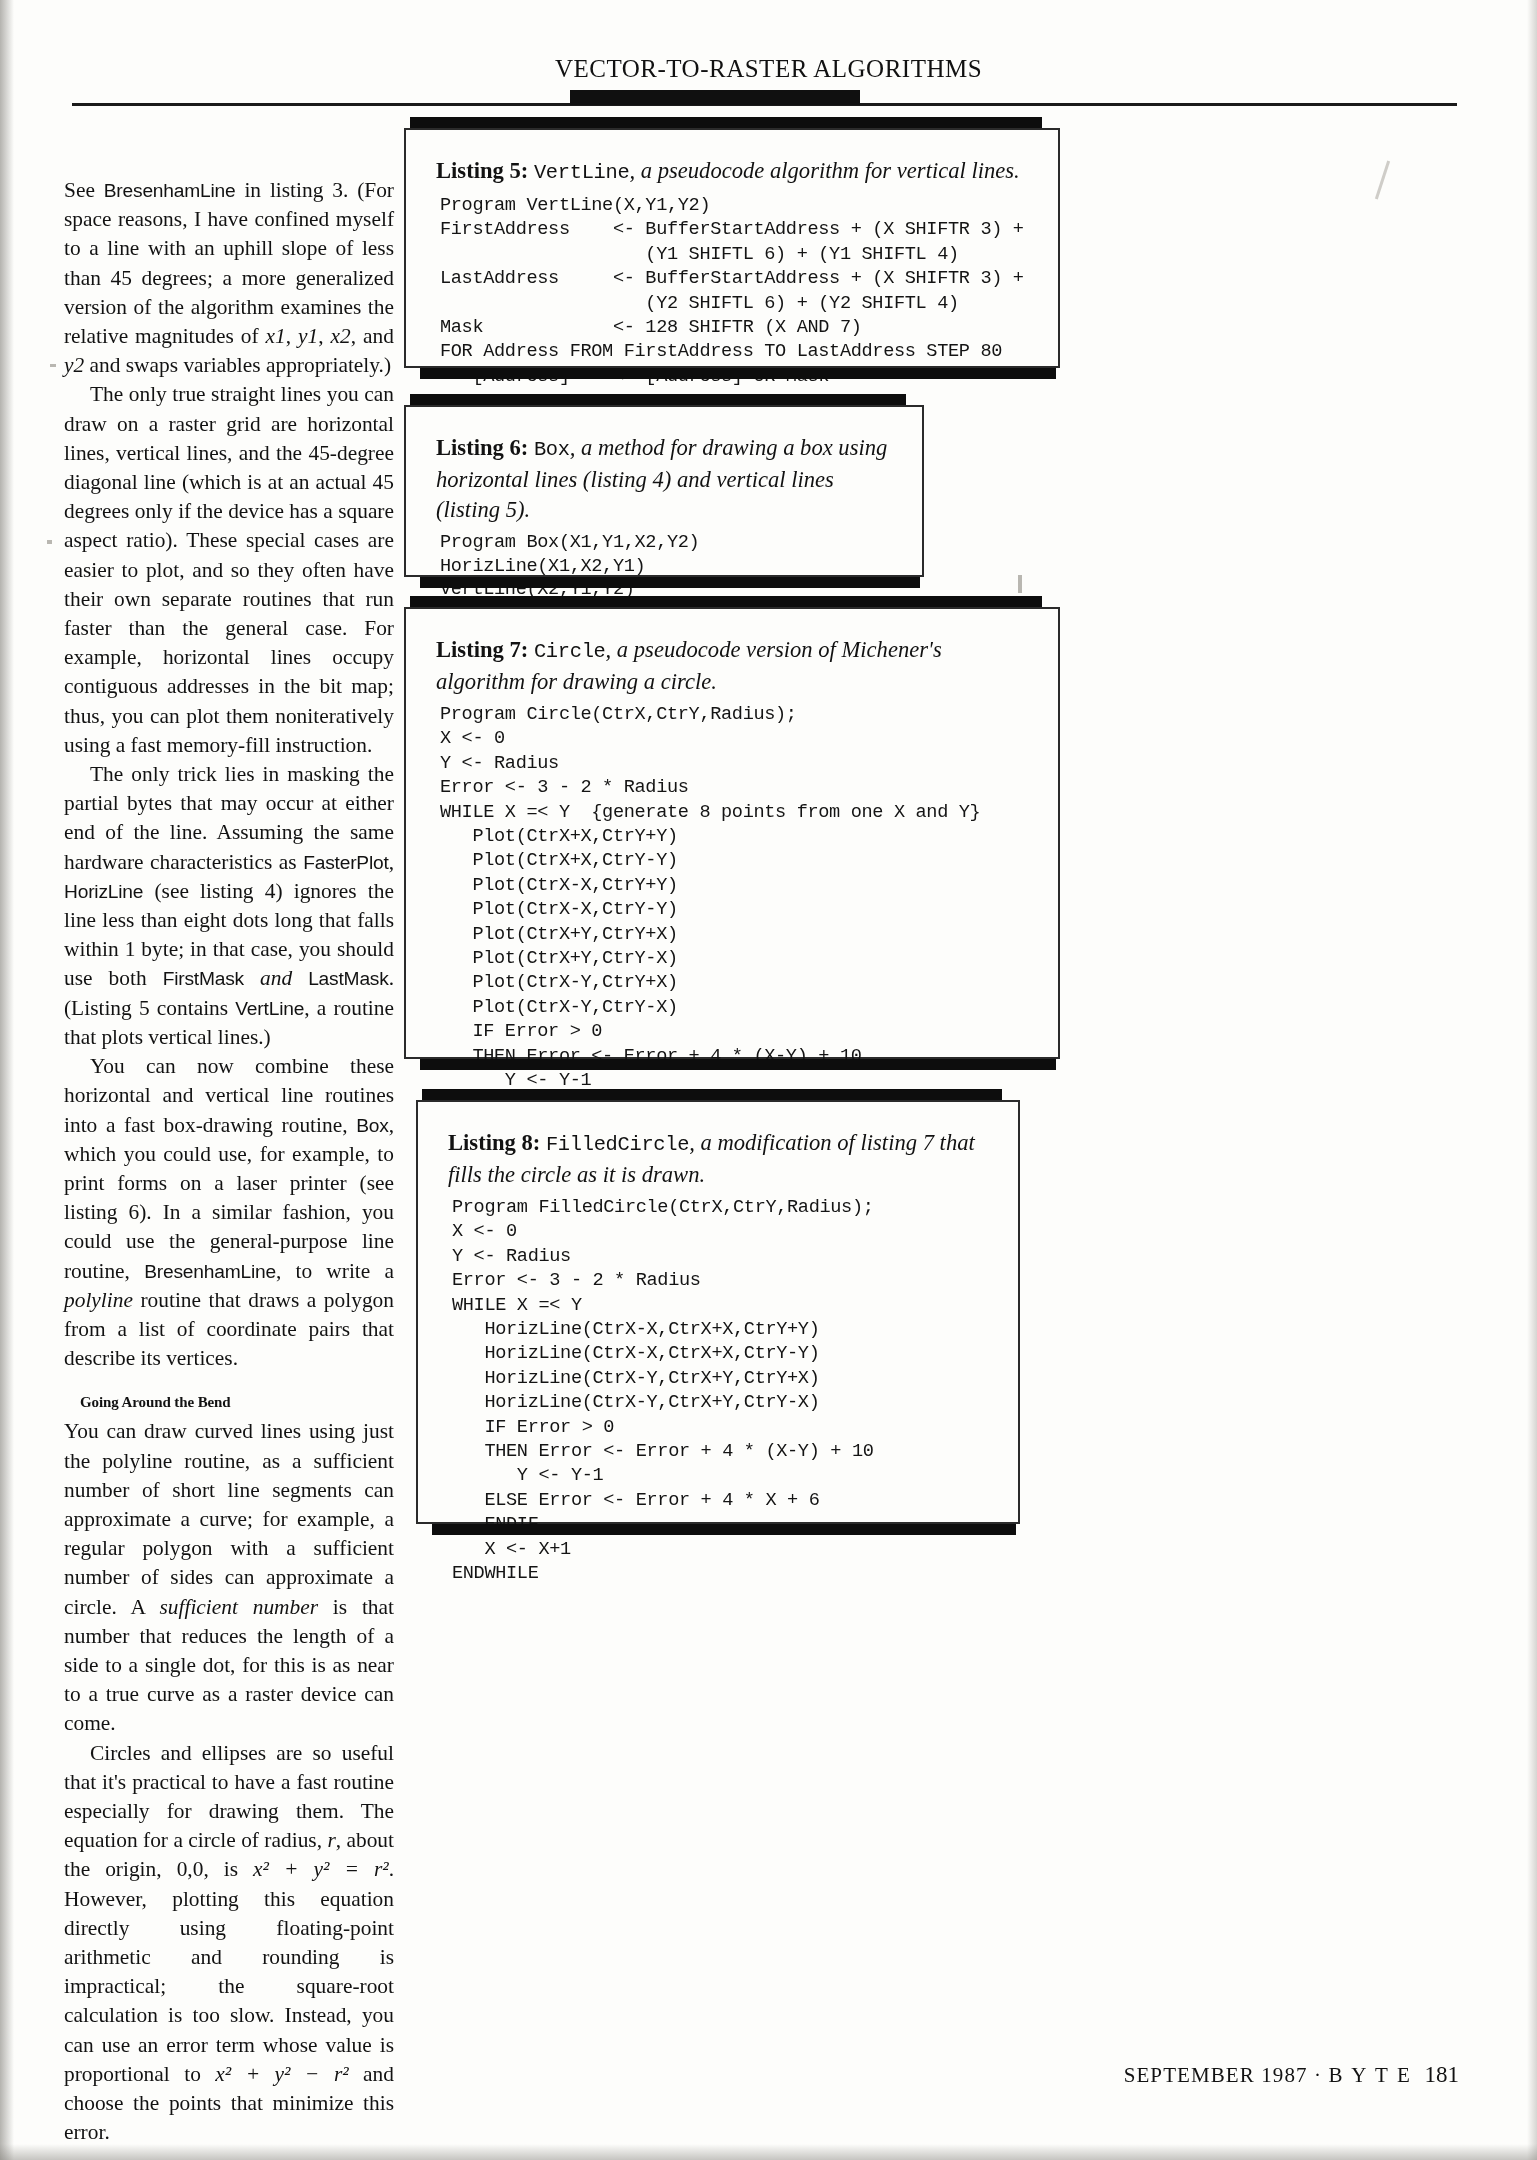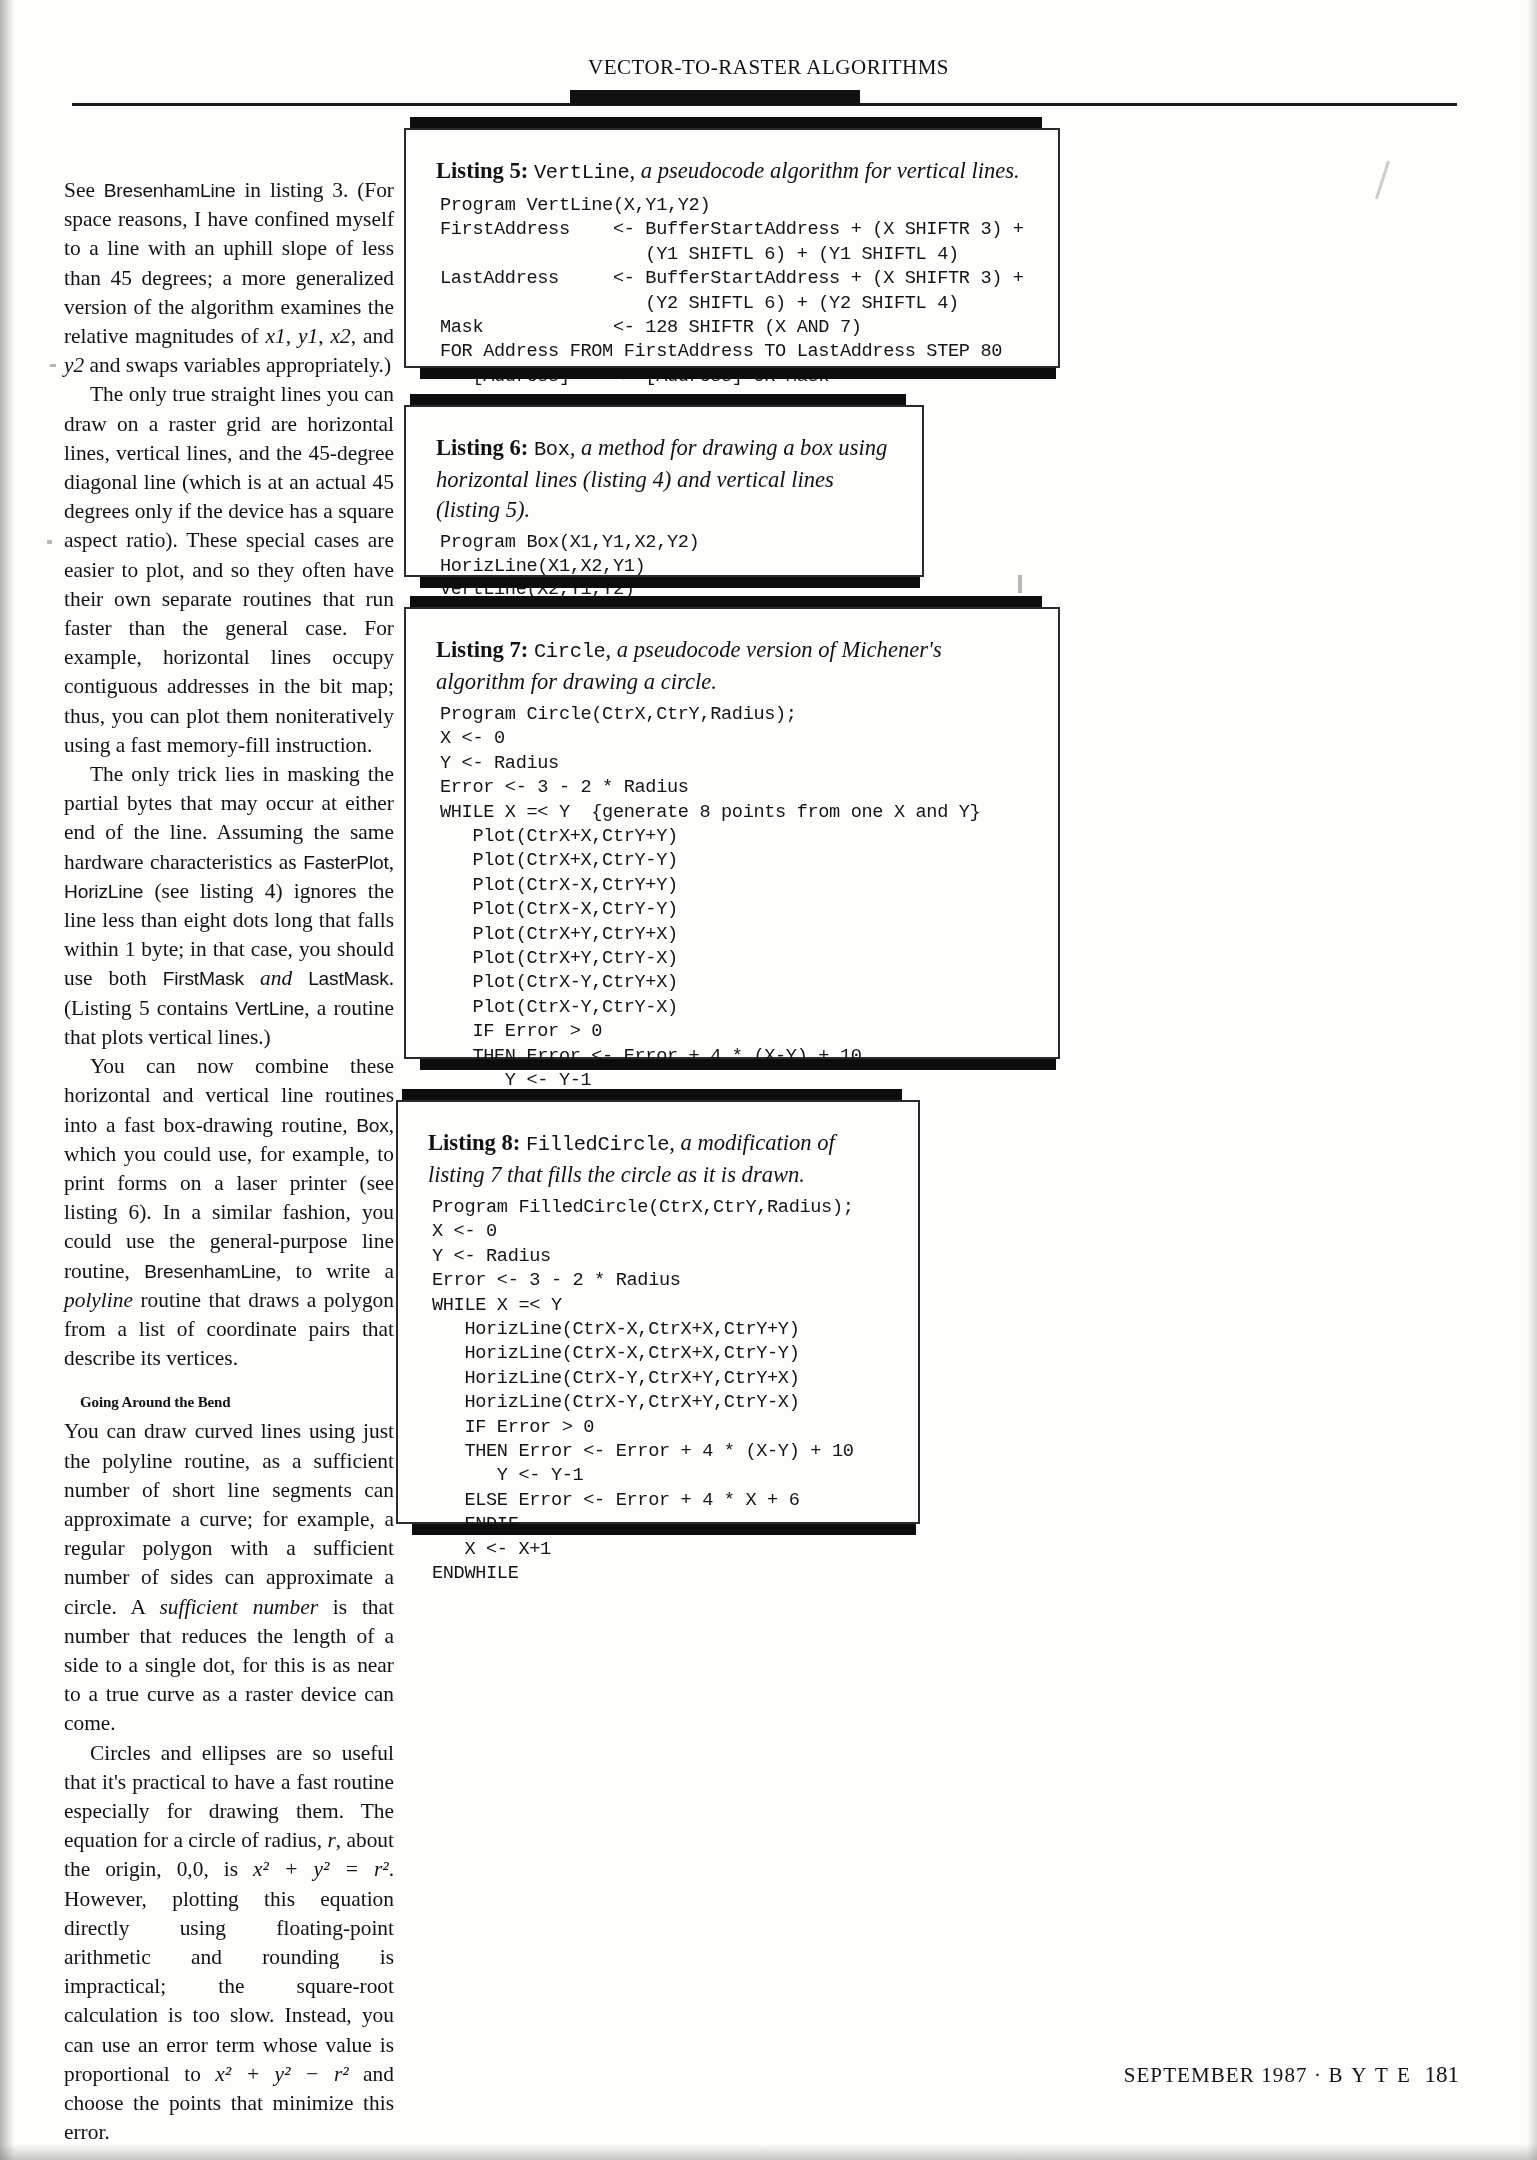--- a/index.html
+++ b/index.html
@@ -39,21 +39,21 @@
     background: linear-gradient(to top, rgba(130,128,122,0.45), rgba(255,255,255,0));
     pointer-events: none;
   }
 
   
   .runhead {
     position: absolute;
     left: 0; top: 55px;
     width: 1537px;
     text-align: center;
-    font-size: 21px;
+    font-size: 25px;
     letter-spacing: 0.5px;
     font-family: "Liberation Serif", "DejaVu Serif", serif;
     color: #111;
   }
   .head-rule {
     position: absolute;
     left: 72px; top: 103px;
     width: 1385px; height: 3px;
     background: #1a1a1a;
   }
@@ -252,21 +252,21 @@
    IF Error &gt; 0
    THEN Error &lt;- Error + 4 * (X-Y) + 10
       Y &lt;- Y-1
    ELSE Error &lt;- Error + 4 * X + 6
    ENDIF
    X &lt;- X+1
 ENDWHILE</pre>
     </div>
   </div>
 
-  <div class="listing" id="box-listing8" style="left:396px; top:1100px; width:524px; height:424px;">
+  <div class="listing" id="box-listing8" style="left:416px; top:1100px; width:604px; height:424px;">
     <div class="bar-top"></div>
     <div class="bar-bottom"></div>
     <div class="inner">
       <div class="listing-title">
         <span class="lbl">Listing 8:</span>
         <span class="name">FilledCircle</span><span class="desc">, a modification of listing 7 that fills the circle as it is drawn.</span>
       </div>
       <pre class="code gap-before">Program FilledCircle(CtrX,CtrY,Radius);
 X &lt;- 0
 Y &lt;- Radius

